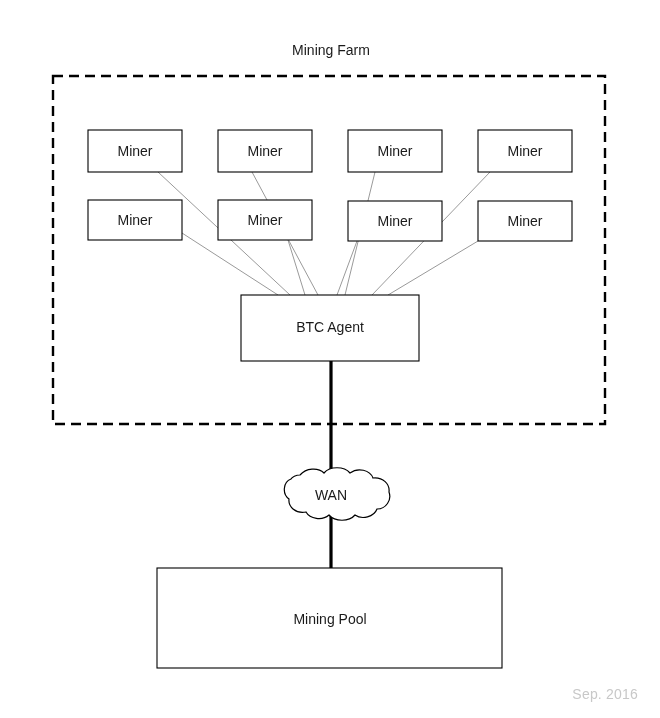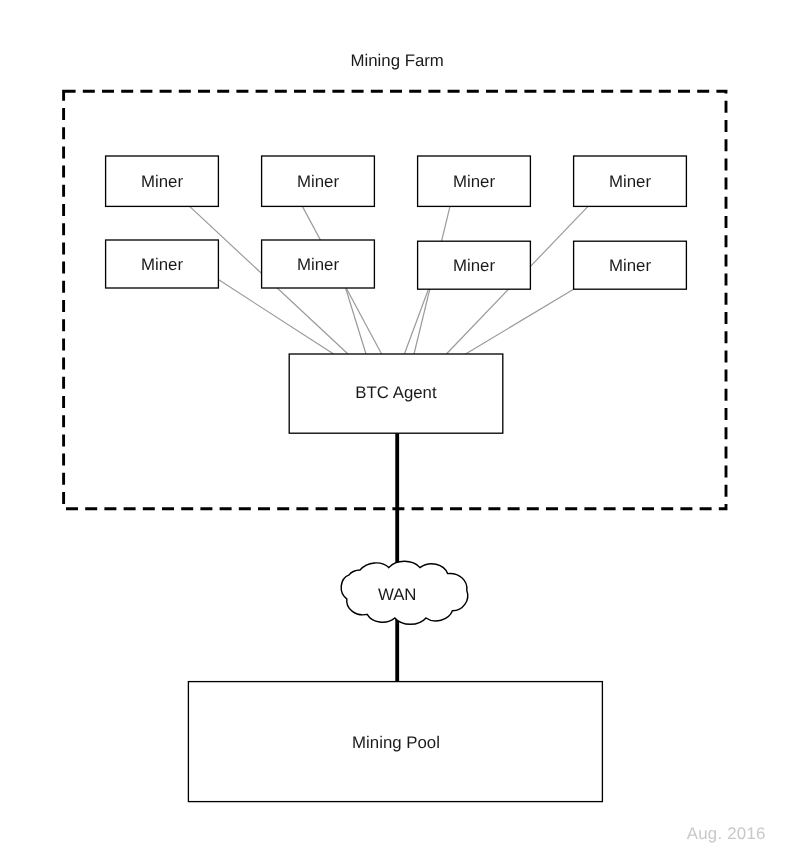--- a/index.html
+++ b/index.html
@@ -161,15 +161,15 @@
       <text class="node-label" x="331" y="496">WAN</text>
     </g>
 
     <g>
       <rect class="node-box" x="157" y="568" width="345" height="100"></rect>
       <text class="node-label" x="330" y="620">Mining Pool</text>
     </g>
 
   </svg>
 
-  <div class="footer-note">Aug. 2016</div>
+  <div class="footer-note">Sep. 2016</div>
 
 </div>
 
 </body></html>

